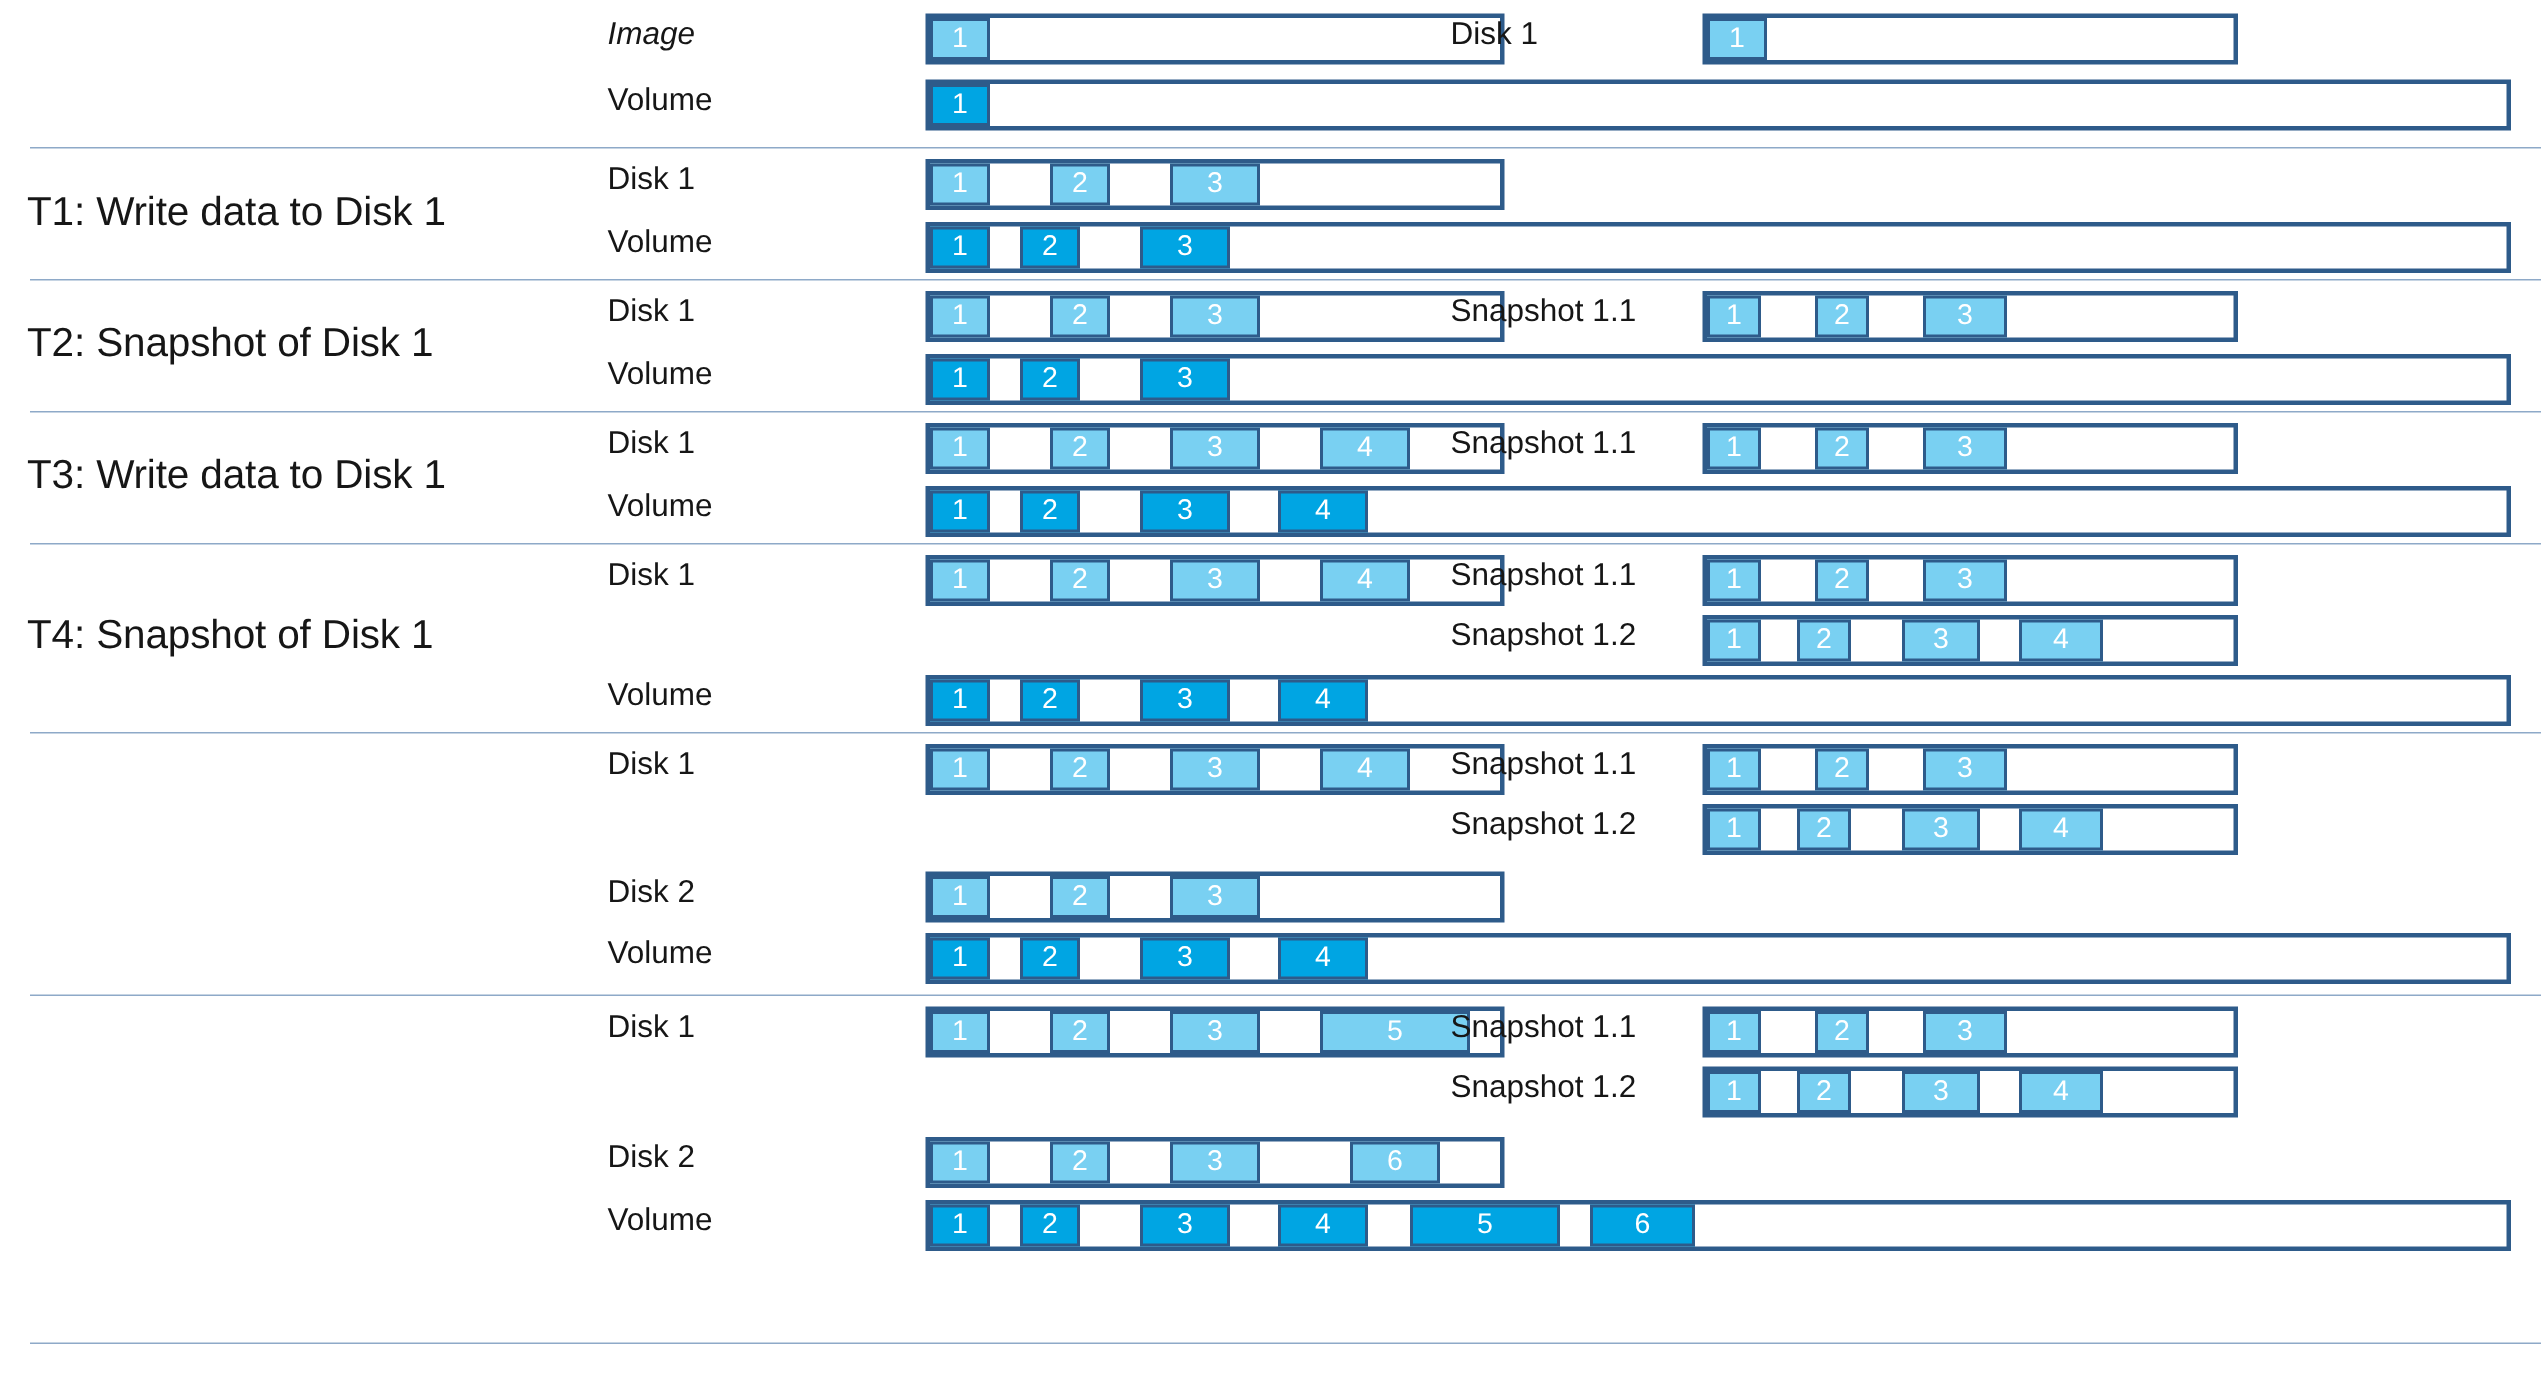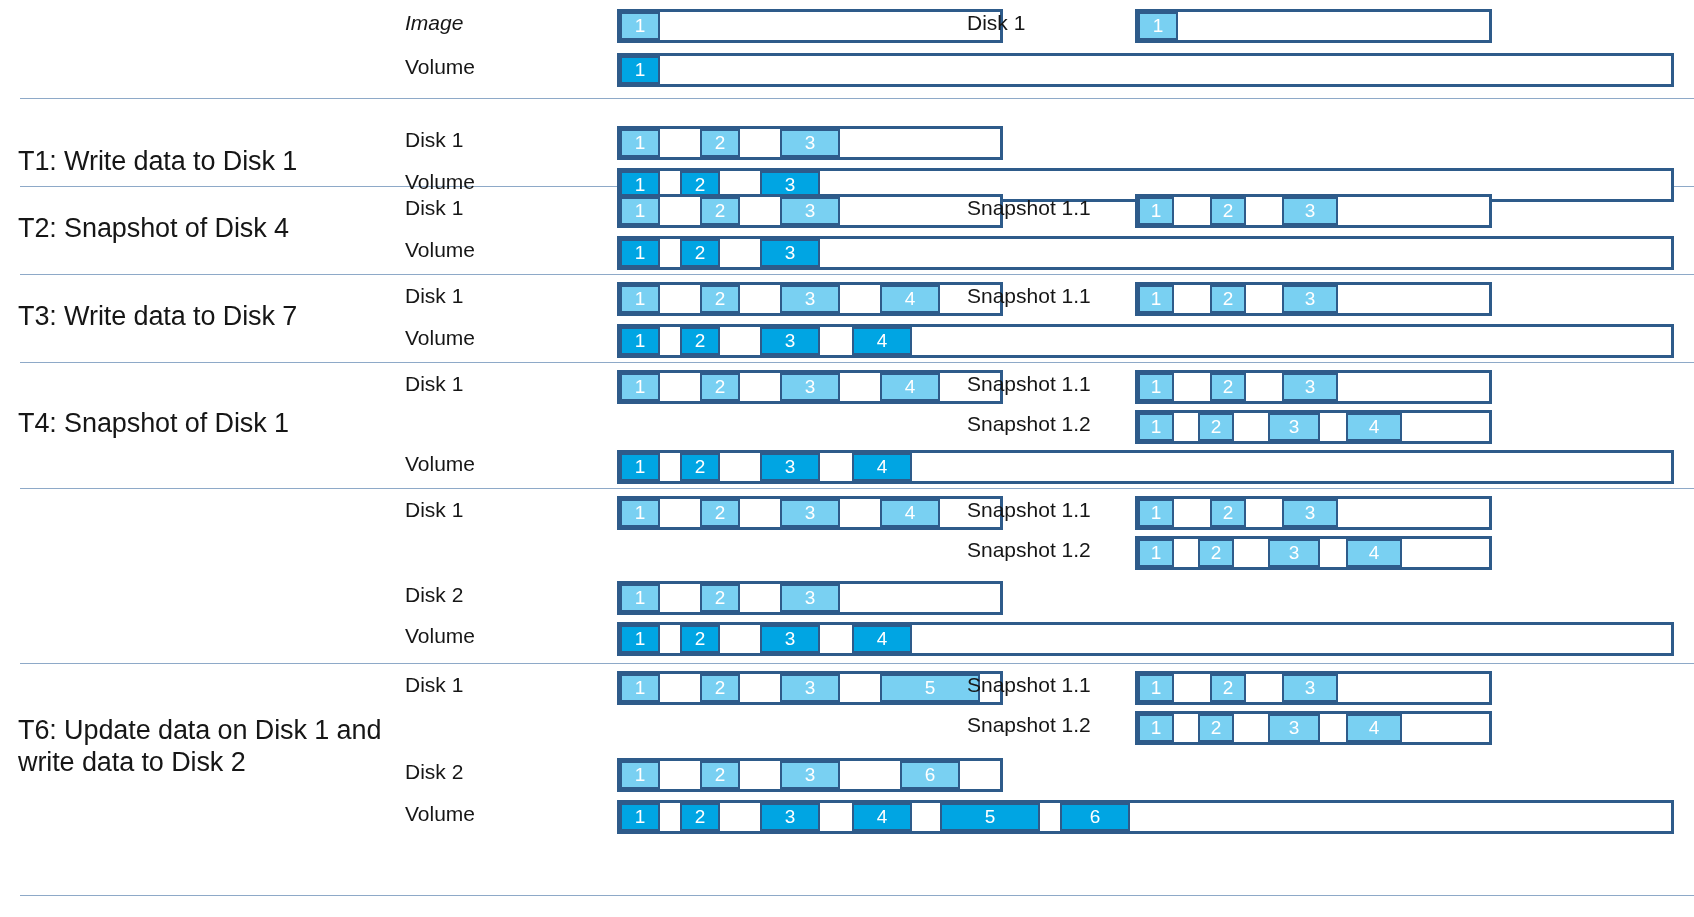--- a/index.html
+++ b/index.html
@@ -90,58 +90,58 @@
       </div>
       <div class="sub-label right" style="top: 12px;">Disk 1</div>
       <div class="bar" style="top: 9px; left: 1135px; width: 357px;">
         <div class="blk light" style="left: 0px; width: 40px;">1</div>
       </div>
       <div class="sub-label left" style="top: 56px;">Volume</div>
       <div class="bar" style="top: 53px; left: 617px; width: 1057px;">
         <div class="blk dark" style="left: 0px; width: 40px;">1</div>
       </div>
     </div>
-    <div class="trow" style="top: 98px; height: 88px; margin-top: 20px;">
+    <div class="trow" style="top: 98px; height: 88px;">
       <div class="step-label" style="top: 28px;">T1: Write data to Disk 1</div>
       <div class="sub-label left" style="top: 11px;">Disk 1</div>
       <div class="bar" style="top: 8px; left: 617px; width: 386px;">
         <div class="blk light" style="left: 0px; width: 40px;">1</div>
         <div class="blk light" style="left: 80px; width: 40px;">2</div>
         <div class="blk light" style="left: 160px; width: 60px;">3</div>
       </div>
       <div class="sub-label left" style="top: 53px;">Volume</div>
       <div class="bar" style="top: 50px; left: 617px; width: 1057px;">
         <div class="blk dark" style="left: 0px; width: 40px;">1</div>
         <div class="blk dark" style="left: 60px; width: 40px;">2</div>
         <div class="blk dark" style="left: 140px; width: 60px;">3</div>
       </div>
     </div>
     <div class="trow" style="top: 186px; height: 88px;">
-      <div class="step-label" style="top: 27px;">T2: Snapshot of Disk 4</div>
+      <div class="step-label" style="top: 27px;">T2: Snapshot of Disk 1</div>
       <div class="sub-label left" style="top: 11px;">Disk 1</div>
       <div class="bar" style="top: 8px; left: 617px; width: 386px;">
         <div class="blk light" style="left: 0px; width: 40px;">1</div>
         <div class="blk light" style="left: 80px; width: 40px;">2</div>
         <div class="blk light" style="left: 160px; width: 60px;">3</div>
       </div>
       <div class="sub-label right" style="top: 11px;">Snapshot 1.1</div>
       <div class="bar" style="top: 8px; left: 1135px; width: 357px;">
         <div class="blk light" style="left: 0px; width: 36px;">1</div>
         <div class="blk light" style="left: 72px; width: 36px;">2</div>
         <div class="blk light" style="left: 144px; width: 56px;">3</div>
       </div>
       <div class="sub-label left" style="top: 53px;">Volume</div>
       <div class="bar" style="top: 50px; left: 617px; width: 1057px;">
         <div class="blk dark" style="left: 0px; width: 40px;">1</div>
         <div class="blk dark" style="left: 60px; width: 40px;">2</div>
         <div class="blk dark" style="left: 140px; width: 60px;">3</div>
       </div>
     </div>
     <div class="trow" style="top: 274px; height: 88px;">
-      <div class="step-label" style="top: 27px;">T3: Write data to Disk 7</div>
+      <div class="step-label" style="top: 27px;">T3: Write data to Disk 1</div>
       <div class="sub-label left" style="top: 11px;">Disk 1</div>
       <div class="bar" style="top: 8px; left: 617px; width: 386px;">
         <div class="blk light" style="left: 0px; width: 40px;">1</div>
         <div class="blk light" style="left: 80px; width: 40px;">2</div>
         <div class="blk light" style="left: 160px; width: 60px;">3</div>
         <div class="blk light" style="left: 260px; width: 60px;">4</div>
       </div>
       <div class="sub-label right" style="top: 11px;">Snapshot 1.1</div>
       <div class="bar" style="top: 8px; left: 1135px; width: 357px;">
         <div class="blk light" style="left: 0px; width: 36px;">1</div>
@@ -215,21 +215,20 @@
       </div>
       <div class="sub-label left" style="top: 137px;">Volume</div>
       <div class="bar" style="top: 134px; left: 617px; width: 1057px;">
         <div class="blk dark" style="left: 0px; width: 40px;">1</div>
         <div class="blk dark" style="left: 60px; width: 40px;">2</div>
         <div class="blk dark" style="left: 140px; width: 60px;">3</div>
         <div class="blk dark" style="left: 232px; width: 60px;">4</div>
       </div>
     </div>
     <div class="trow" style="top: 663px; height: 190px;">
-      <div class="step-label" style="top: 52px;">T6: Update data on Disk 1 and write data to Disk 2</div>
       <div class="sub-label left" style="top: 11px;">Disk 1</div>
       <div class="bar" style="top: 8px; left: 617px; width: 386px;">
         <div class="blk light" style="left: 0px; width: 40px;">1</div>
         <div class="blk light" style="left: 80px; width: 40px;">2</div>
         <div class="blk light" style="left: 160px; width: 60px;">3</div>
         <div class="blk light" style="left: 260px; width: 100px;">5</div>
       </div>
       <div class="sub-label right" style="top: 11px;">Snapshot 1.1</div>
       <div class="bar" style="top: 8px; left: 1135px; width: 357px;">
         <div class="blk light" style="left: 0px; width: 36px;">1</div>

